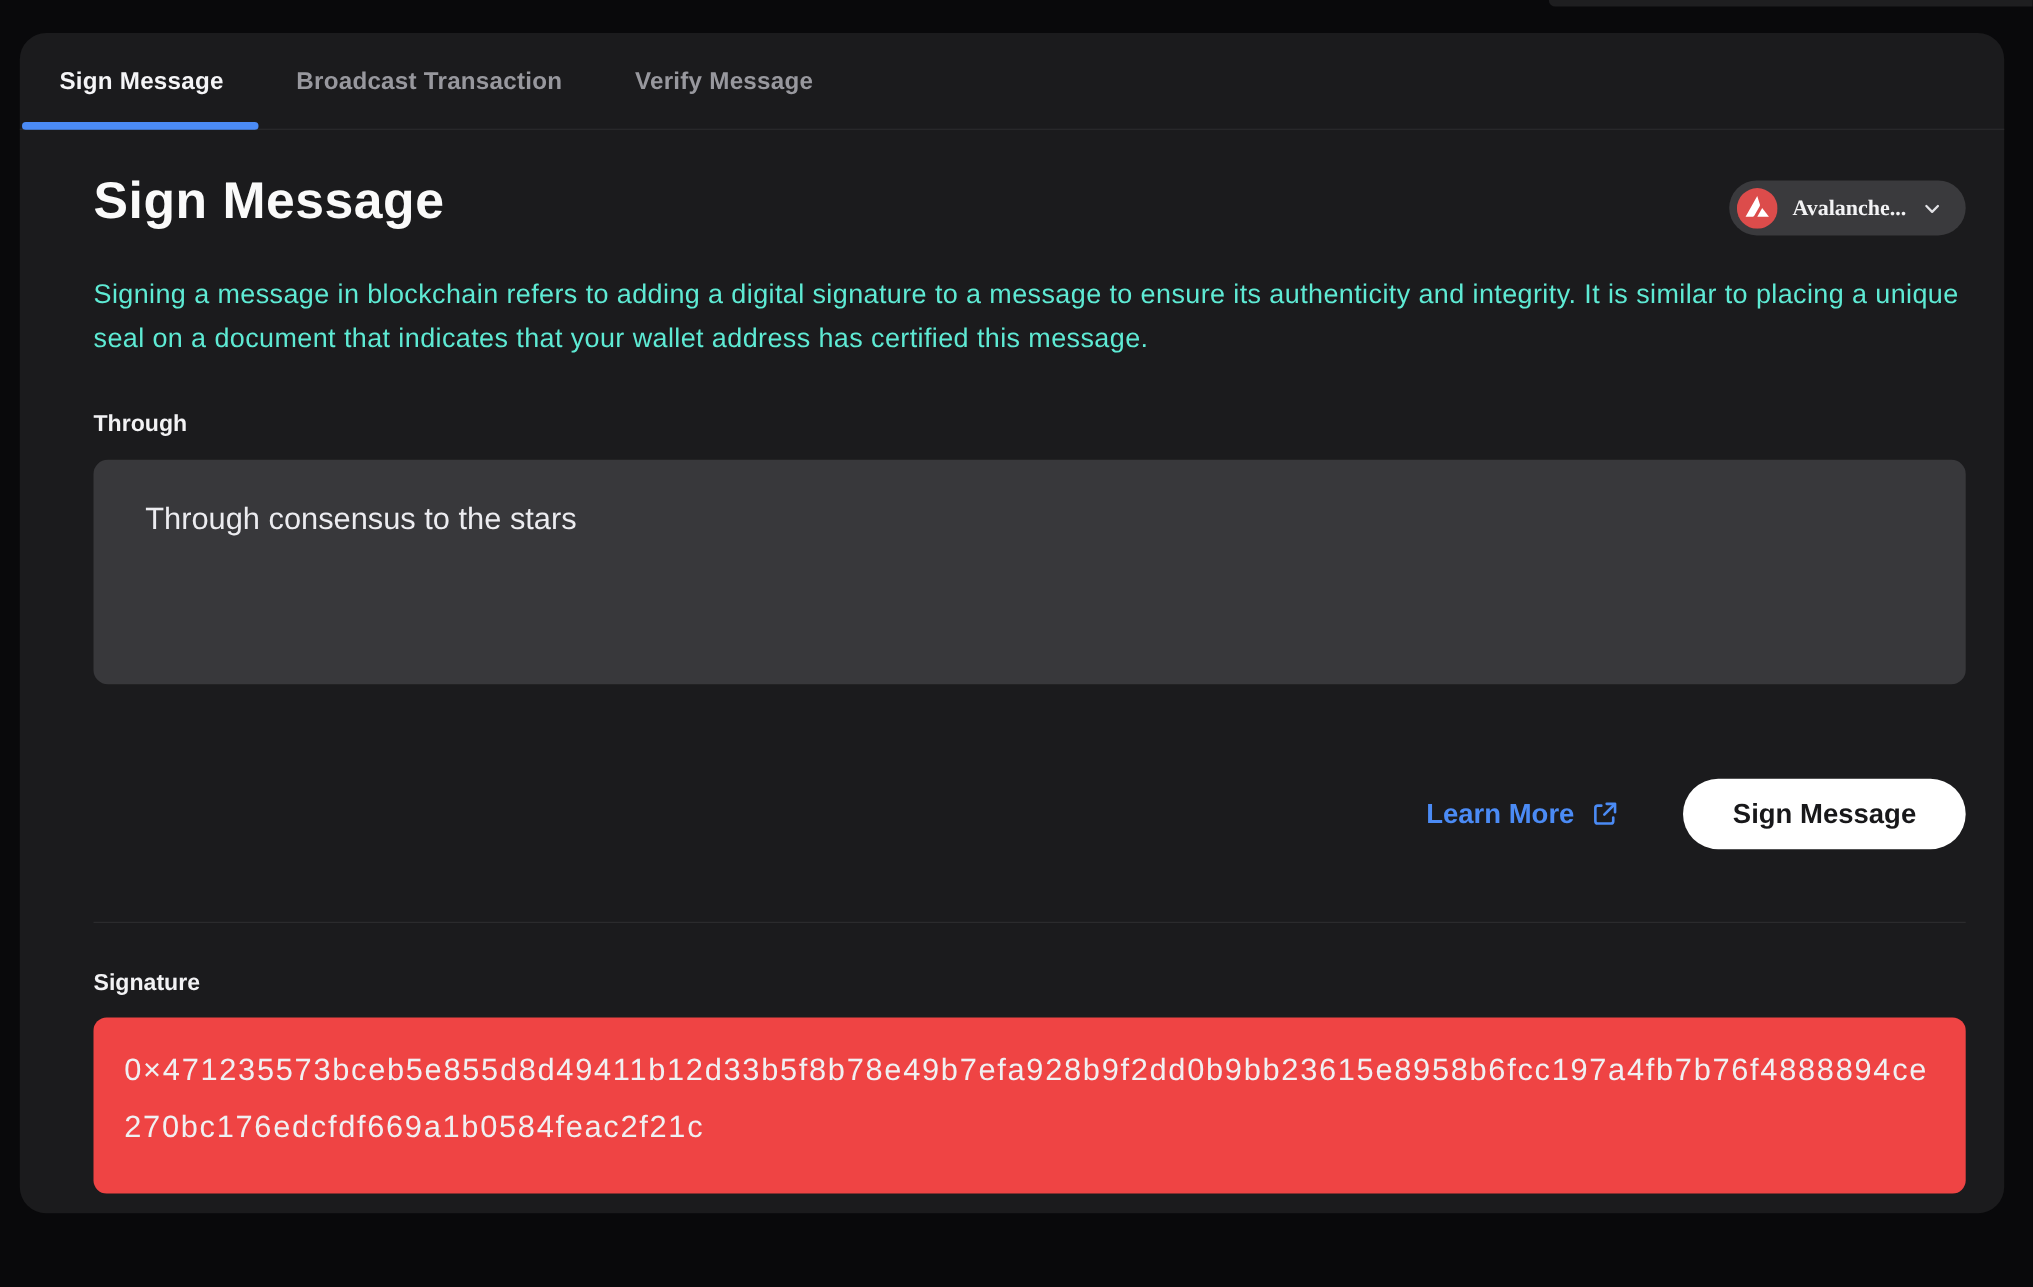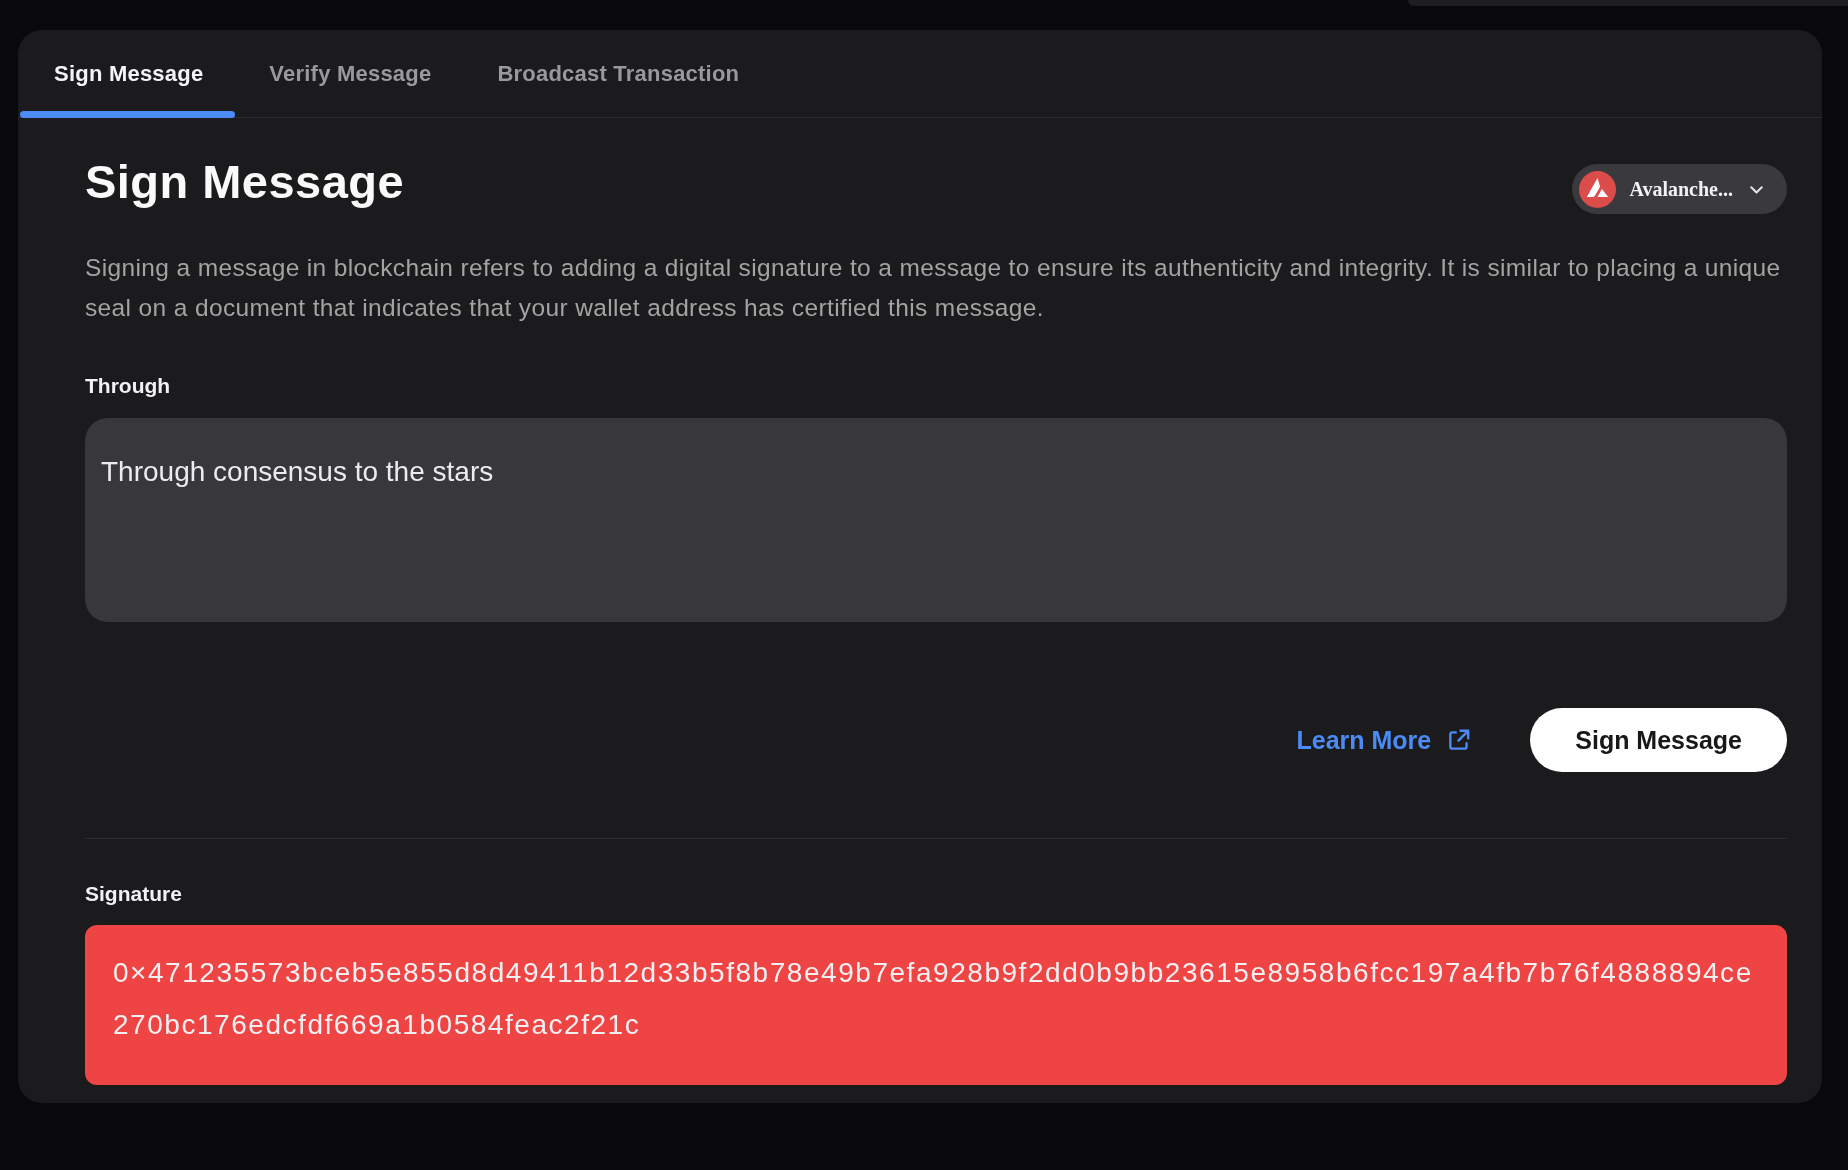--- a/index.html
+++ b/index.html
@@ -48,32 +48,32 @@
     background: #3a3a3d; border-radius: 26px; padding: 0 20px 0 7px;
     cursor: pointer;
   }
   .network-icon { width: 37px; height: 37px; flex: 0 0 auto; display: block; }
   .network-label { font-size: 20px; font-weight: 600; color: #f2f2f4; white-space: nowrap; font-family: Liberation Serif, serif; }
   .chevron-icon { width: 21px; height: 21px; display: block; }
 
   
   .description {
     position: absolute; left: 67px; top: 130px; width: 1705px;
-    font-size: 24.5px; line-height: 40px; color: #a3a3a3; letter-spacing: 0.015em;
+    font-size: 24.5px; line-height: 40px; color: #5eead4; letter-spacing: 0.015em;
   }
 
   
   .message-label {
     position: absolute; left: 67px; top: 256px;
     font-size: 21px; font-weight: 700; color: #f2f2f4;
   }
   .message-input {
     position: absolute; left: 67px; top: 300px; width: 1702px; height: 204px;
     background: #38383b; border: none; outline: none; resize: none;
-    border-radius: 23px; padding: 36px 16px;
+    border-radius: 13px; padding: 36px 47px;
     font-family: "Liberation Sans", sans-serif;
     font-size: 28px; color: #ececf0; line-height: 36px;
   }
 
   
   .actions-row {
     position: absolute; right: 35px; top: 590px; height: 64px;
     display: flex; gap: 58px;
   }
   .learn-more-link {
@@ -108,22 +108,22 @@
 <body>
 
 <div class="stage">
 
   <div class="top-edge-overlay"></div>
 
   <div class="card">
 
     <div class="tabbar">
       <div class="tab active">Sign Message</div>
+      <div class="tab">Broadcast Transaction</div>
       <div class="tab">Verify Message</div>
-      <div class="tab">Broadcast Transaction</div>
     </div>
 
     <div class="card-inner">
 
       <h1 class="page-title">Sign Message</h1>
 
       <div class="network-pill">
         <svg class="network-icon" viewBox="0 0 24 24" xmlns="http://www.w3.org/2000/svg">
           <circle cx="12" cy="12" r="12" fill="#dc4c4b"></circle>
           <path d="M12 4.6 L5.1 16.9 h3.9 c0.55 0 1.05-0.29 1.33-0.77 l3.1-5.4 c0.27-0.48 0.27-1.07 0-1.55 Z" fill="#ffffff"></path>

